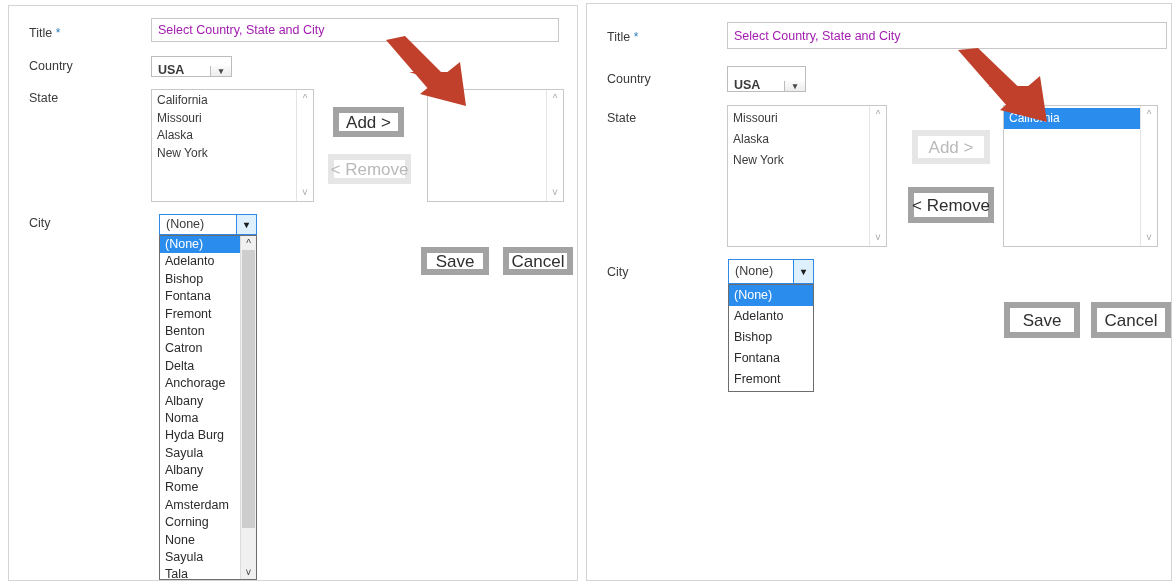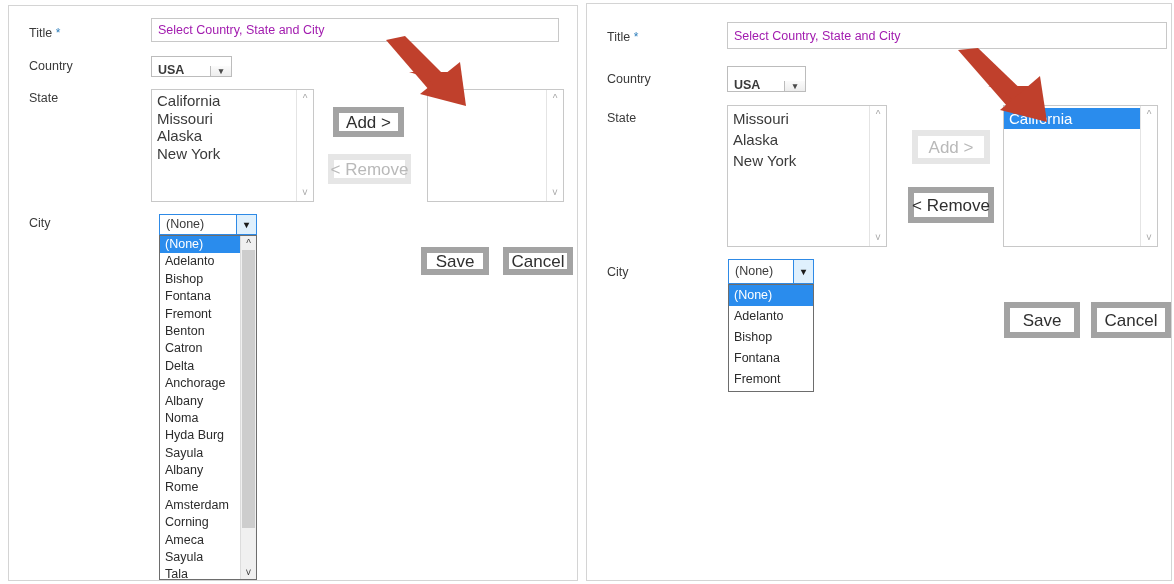--- a/index.html
+++ b/index.html
@@ -173,21 +173,21 @@
     background: #ffffff;
     display: flex;
     overflow: hidden;
   }
   .listbox-items {
     flex: 1 1 auto;
     padding-top: 2px;
     overflow: hidden;
   }
   .lb-item {
-    font-size: 15px;
+    font-size: 12px;
     color: #3a3a3a;
     padding-left: 5px;
     height: 17.5px;
     line-height: 17.5px;
     white-space: nowrap;
   }
   .lb-item.selected {
     background: #2a8ced;
     color: #ffffff;
   }
@@ -301,21 +301,21 @@
           <div class="popup-opt">Delta</div>
           <div class="popup-opt">Anchorage</div>
           <div class="popup-opt">Albany</div>
           <div class="popup-opt">Noma</div>
           <div class="popup-opt">Hyda Burg</div>
           <div class="popup-opt">Sayula</div>
           <div class="popup-opt">Albany</div>
           <div class="popup-opt">Rome</div>
           <div class="popup-opt">Amsterdam</div>
           <div class="popup-opt">Corning</div>
-          <div class="popup-opt">Ameca</div>
+          <div class="popup-opt">None</div>
           <div class="popup-opt">Sayula</div>
           <div class="popup-opt">Tala</div>
         </div>
       <div class="popup-scroll">
         <span class="sb-arrow up">^</span>
         <span class="sb-thumb" style="top:14px; height:278px;"></span>
         <span class="sb-arrow down">˅</span>
       </div>
     </div>
 

